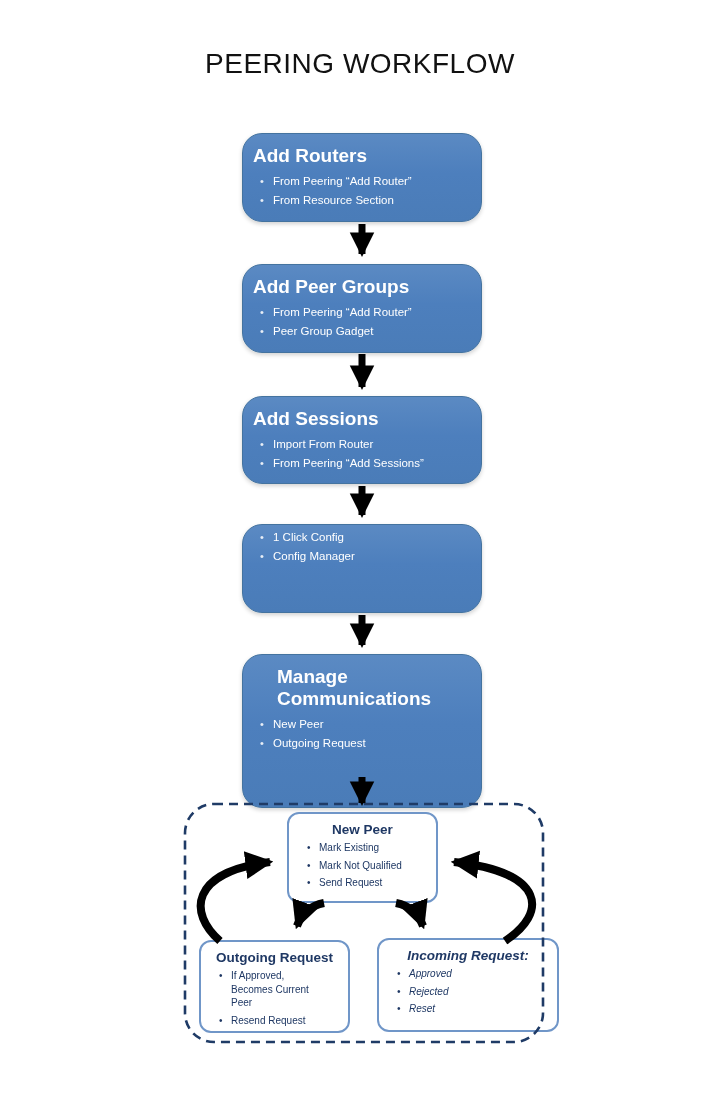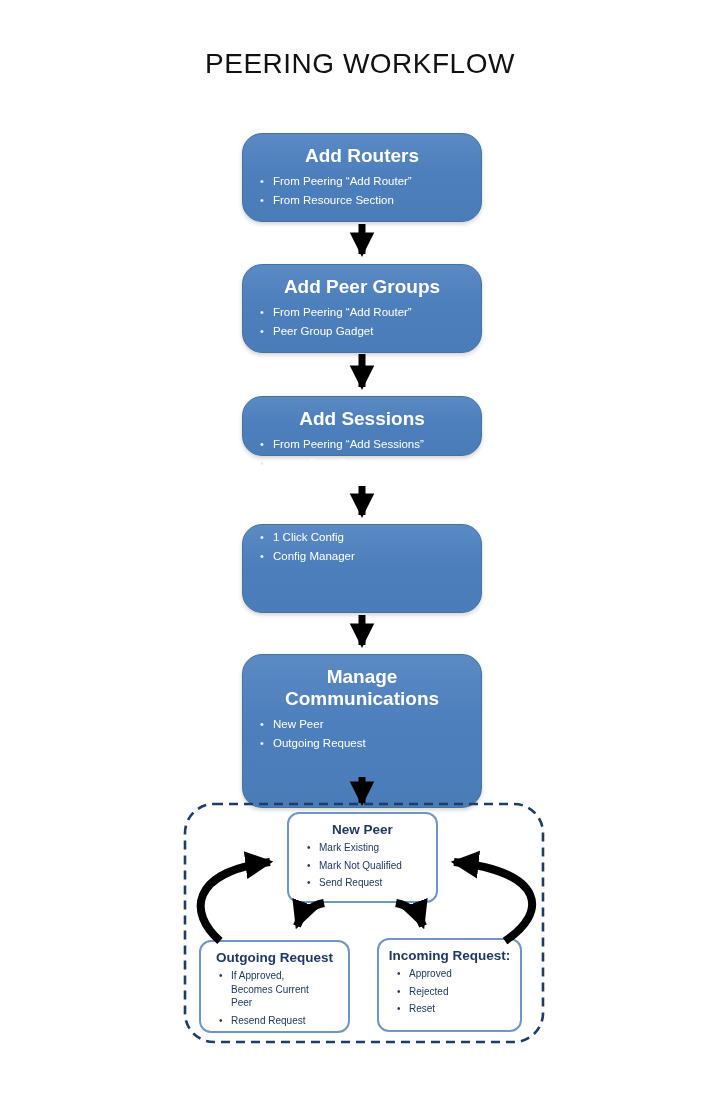--- a/index.html
+++ b/index.html
@@ -25,37 +25,37 @@
     border:1px solid #44739f;
     border-radius:20px;
     box-shadow:0 2px 4px rgba(0,0,0,.18);
     color:#ffffff;
     box-sizing:border-box;
     z-index:2;
   }
   .flow-box h2{
     margin:11px 10px 5px;
     font-size:19px;line-height:22px;font-weight:bold;
-    text-align:center;color:#ffffff;
+    text-align:left;color:#ffffff;
   }
   .flow-box h2.narrow{width:170px;margin-left:auto;margin-right:auto;}
   .flow-box ul{margin:3px 0 0;padding:0 8px 0 30px;list-style:none;}
   .flow-box li{
     position:relative;
     font-size:11.5px;line-height:19px;
     color:#ffffff;
   }
   .flow-box li::before{
     content:"\2022";
     position:absolute;left:-13px;top:0;
     font-size:11px;color:#e8eef6;
   }
   .step0{top:133px;height:89px;}
   .step1{top:264px;height:89px;}
-  .step2{top:396px;height:60px;}
+  .step2{top:396px;height:88px;}
   .step3{top:524px;height:89px;}
   .step4{top:654px;height:154px;}
   
   .cycle-box{
     position:absolute;
     background:#ffffff;
     border:2px solid #7096c8;
     border-radius:12px;
     color:#1f3864;
     box-sizing:border-box;
@@ -73,21 +73,21 @@
     margin-bottom:4px;
     color:#1f3864;
   }
   .cycle-box li::before{
     content:"\2022";
     position:absolute;left:-12px;top:0;
     font-size:10px;color:#1f3864;
   }
   .box-new-peer{left:287px;top:812px;width:151px;height:91px;}
   .box-outgoing{left:199px;top:940px;width:151px;height:93px;}
-  .box-incoming{left:377px;top:938px;width:145px;height:94px;}
+  .box-incoming{left:377px;top:938px;width:182px;height:94px;font-style:italic;}
   
   .overlay{
     position:absolute;left:0;top:0;width:720px;height:1113px;
     z-index:4;pointer-events:none;
   }
 </style>
 </head>
 <body>
 
 <div class="canvas">
@@ -106,22 +106,22 @@
     <h2>Add Peer Groups</h2>
     <ul>
       <li>From  Peering “Add Router”</li>
       <li>Peer Group Gadget</li>
     </ul>
   </section>
 
   <section class="flow-box step2">
     <h2>Add Sessions</h2>
     <ul>
+      <li>Import  From Router</li>
       <li>From  Peering “Add Sessions”</li>
-      <li>Import  From Router</li>
     </ul>
   </section>
 
   <section class="flow-box step3">
     <ul>
       <li>1 Click Config</li>
       <li>Config Manager</li>
     </ul>
   </section>
 

